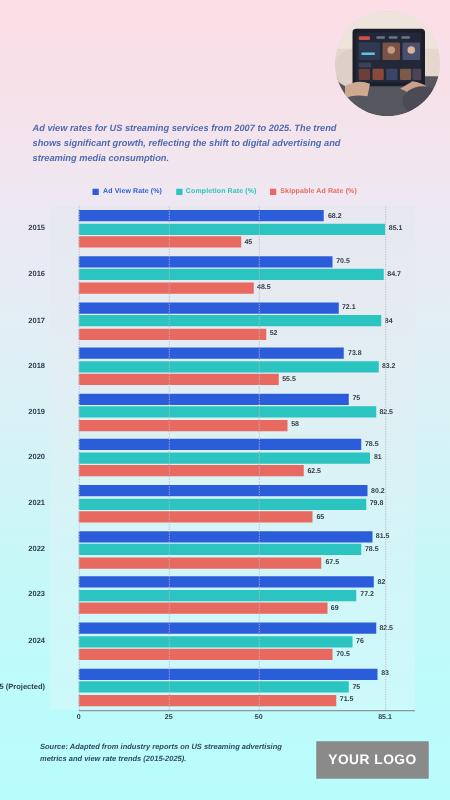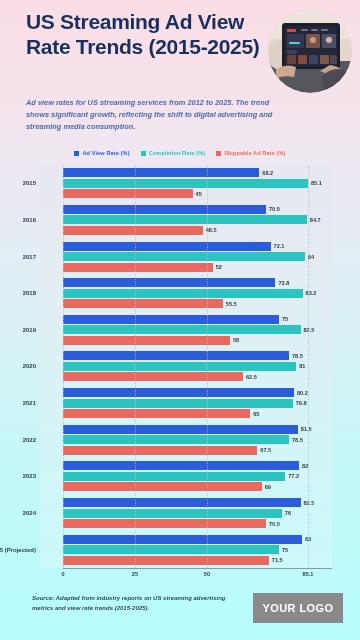--- a/index.html
+++ b/index.html
@@ -72,21 +72,20 @@
   .logo{
     position:absolute;right:17px;top:593px;width:90px;height:30px;
     background:#8a8a8a;display:flex;align-items:center;justify-content:center;
     color:#ffffff;font-size:11px;font-weight:bold;letter-spacing:.4px;
   }
 </style>
 </head>
 <body>
 
 <div class="header">
-  <div class="title">US Streaming Ad View Rate Trends (2015-2025)</div>
 
   <div class="hero-photo">
     <svg width="84" height="84" viewBox="0 0 84 84">
       <defs>
         <clipPath id="circ">
             <circle cx="42" cy="42" r="42"></circle>
           </clipPath>
       </defs>
       <g clip-path="url(#circ)">
         <rect width="84" height="84" fill="#e6d7cd"></rect>
@@ -112,21 +111,21 @@
         <rect x="52" y="46" width="9" height="9" rx="1" fill="#7c5a4a"></rect>
         <rect x="62" y="46" width="7" height="9" rx="1" fill="#4e4458"></rect>
         <path d="M62 56 q14 2 16 12 l-12 6 q-6 -10 -14 -12 z" fill="#caa189"></path>
         <path d="M8 60 q10 -6 20 -2 l-2 10 q-12 -2 -18 2 z" fill="#cfa98f"></path>
         <ellipse cx="70" cy="72" rx="16" ry="12" fill="#4a4b54"></ellipse>
       </g>
     </svg>
   </div>
 </div>
 
-<div class="subtitle">Ad view rates for US streaming services from 2012 to 2025. The trend shows significant growth, reflecting the shift to digital advertising and streaming media consumption.</div>
+<div class="subtitle">Ad view rates for US streaming services from 2007 to 2025. The trend shows significant growth, reflecting the shift to digital advertising and streaming media consumption.</div>
 
 <div class="legend" id="legend">
     <div class="legend-item">
       <span class="legend-swatch" style="background: rgb(43, 92, 217);"></span>
       <span class="legend-label" style="color: rgb(43, 92, 217);">Ad View Rate (%)</span>
     </div>
     <div class="legend-item">
       <span class="legend-swatch" style="background: rgb(43, 196, 192);"></span>
       <span class="legend-label" style="color: rgb(43, 196, 192);">Completion Rate (%)</span>
     </div>

